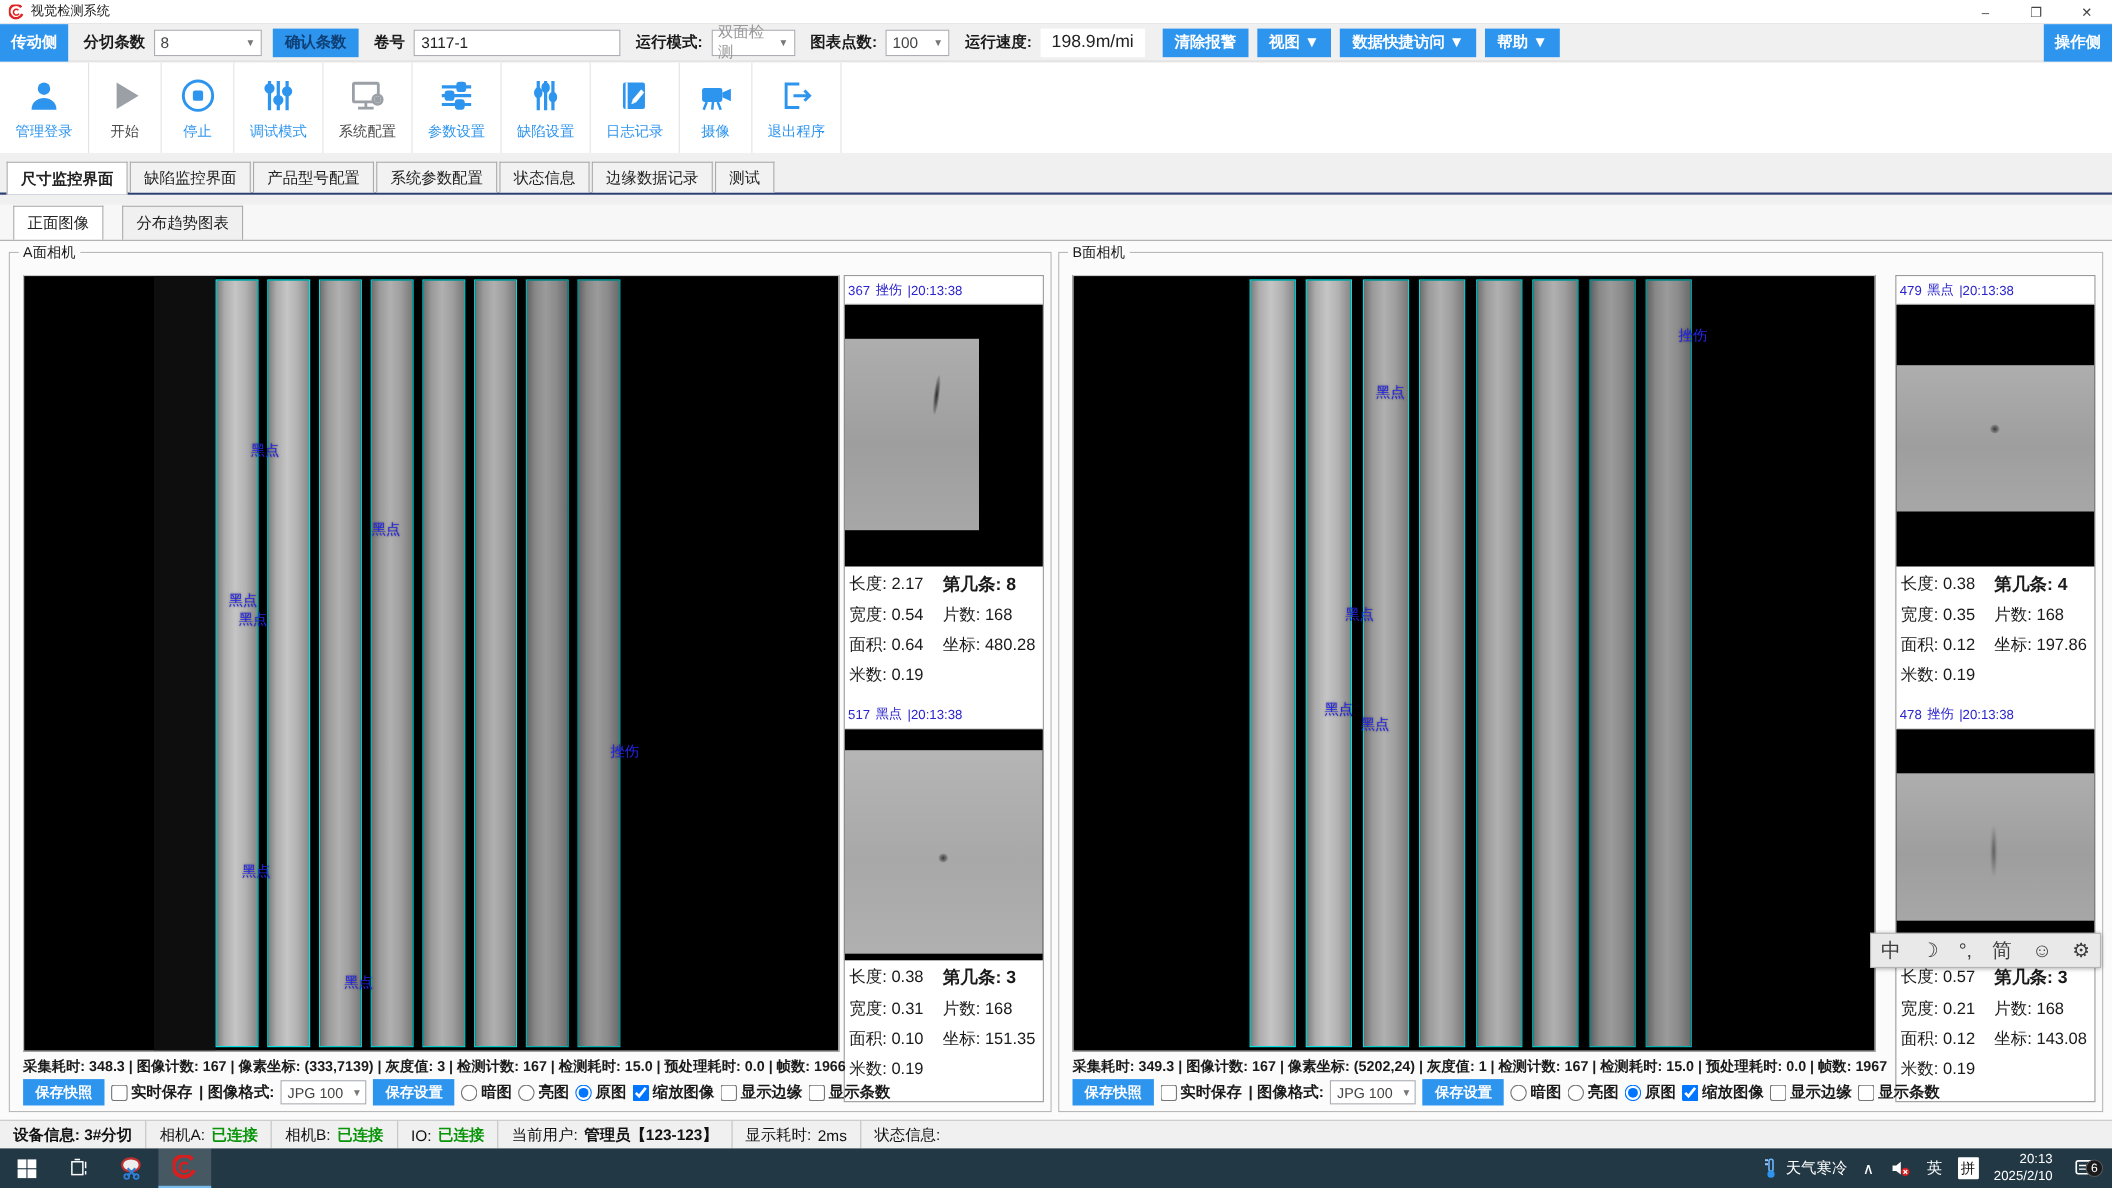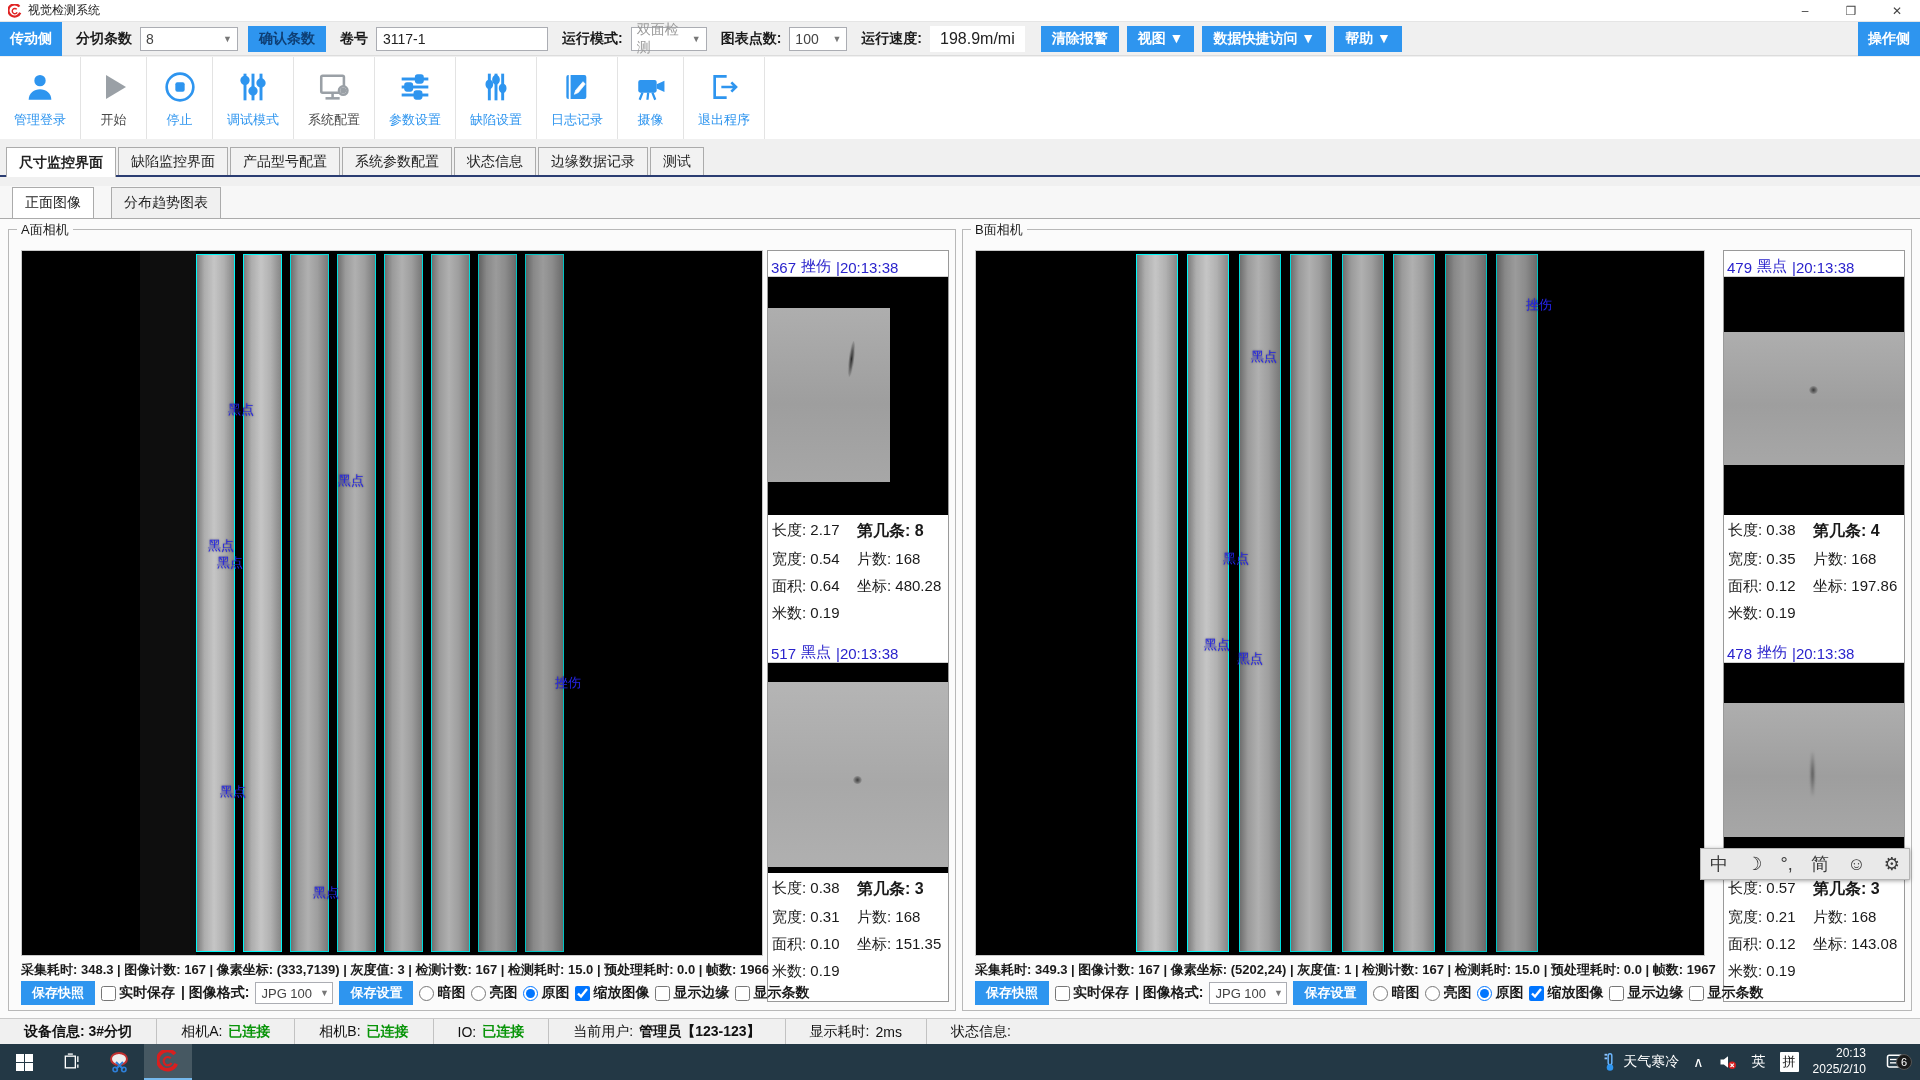--- a/index.html
+++ b/index.html
@@ -58,41 +58,41 @@
   .strips { position:absolute; top:3px; bottom:3px; display:flex; justify-content:space-between; }
   .strip { height:100%; border:1px solid #00dede; background:linear-gradient(90deg,#6f6f6f 0%,#9a9a9a 20%,#b0b0b0 46%,#9e9e9e 72%,#787878 100%); }
   .strips .strip:nth-child(1), .strips .strip:nth-child(2) { filter:brightness(1.12); }
   .strips .strip:nth-child(7), .strips .strip:nth-child(8) { filter:brightness(0.88); }
   .ov-label { position:absolute; font-size:13px; color:#2525e8; white-space:nowrap; text-shadow:0 0 2px rgba(0,0,40,.6); }
 
   
   .defect-panel { position:absolute; left:758px; top:20px; width:182px; height:752px; background:#ffffff; border:1px solid #9a9a9a; display:flex; flex-direction:column; gap:14px; }
   .gb-b .defect-panel { left:760px; }
   .dcard { display:flex; flex-direction:column; }
-  .dcard-hd { height:26px; display:flex; align-items:flex-end; gap:5px; font-size:15px; color:#2a23cc; padding:0 3px; border-bottom:1px solid #cfcfcf; }
+  .dcard-hd { height:26px; display:flex; align-items:center; gap:5px; font-size:12px; color:#2a23cc; padding:0 3px; border-bottom:1px solid #cfcfcf; }
   .thumb { position:relative; background:#000; width:100%; overflow:hidden; }
   .thumb .paper { position:absolute; background:linear-gradient(180deg,#aeaeae,#9e9e9e 55%,#a7a7a7); }
   .mark-line { position:absolute; width:5px; height:36px; border-radius:50%; background:radial-gradient(ellipse at center, rgba(25,25,25,.9), rgba(70,70,70,.45) 55%, rgba(120,120,120,0) 80%); transform:rotate(7deg); filter:blur(.7px); }
   .mark-dot { position:absolute; width:9px; height:8px; border-radius:50%; background:radial-gradient(circle, rgba(40,40,40,.85), rgba(90,90,90,.4) 60%, rgba(140,140,140,0) 80%); filter:blur(.6px); }
   .mark-smudge { position:absolute; width:5px; height:46px; border-radius:50%; background:radial-gradient(ellipse at center, rgba(50,50,50,.75), rgba(100,100,100,.35) 55%, rgba(140,140,140,0) 80%); filter:blur(1.2px); }
   .dstats { display:grid; grid-template-columns:85px 1fr; padding:6px 4px 0 4px; row-gap:8px; font-size:15px; color:#1a1a1a; }
   .dstats .big { font-size:16px; font-weight:bold; }
 
   
   .cam-stats { position:absolute; left:12px; top:731px; width:742px; font-size:13px; color:#1a1a1a; white-space:nowrap; font-weight:bold; }
   .cam-ctrl { position:absolute; left:12px; top:749px; width:742px; height:28px; display:flex; align-items:center; gap:6px; font-size:14px; color:#1a1a1a; white-space:nowrap; }
   .cam-ctrl .btn-blue { height:24px; font-size:13px; }
   .cam-ctrl label { display:flex; align-items:center; gap:3px; font-weight:bold; }
   .cam-ctrl input { width:15px; height:15px; }
   .cam-ctrl .combo { height:22px; font-size:13px; }
   .ctrl-sep { color:#1a1a1a; font-weight:bold; }
 
   
   .statusbar { position:absolute; left:0; top:1018px; width:1920px; height:26px; background:#f0f0f0; border-top:1px solid #c9c9c9; display:flex; align-items:center; font-size:14px; color:#111; }
-  .sb-seg { padding:0 24px; border-right:1px solid #c2c2c2; height:100%; display:flex; align-items:center; gap:6px; white-space:nowrap; }
+  .sb-seg { padding:0 12px; border-right:1px solid #c2c2c2; height:100%; display:flex; align-items:center; gap:6px; white-space:nowrap; }
   .sb-bold { font-weight:bold; }
   .sb-green { color:#089408; font-weight:bold; }
 
   
   .taskbar { position:absolute; left:0; top:1044px; width:1920px; height:36px; background:#233845; display:flex; align-items:stretch; color:#fff; }
   .tk-item { width:48px; display:flex; align-items:center; justify-content:center; }
   .tk-active { background:rgba(255,255,255,.16); border-bottom:2px solid #76b9ed; }
   .win-grid { display:grid; grid-template-columns:8px 8px; grid-template-rows:8px 8px; gap:1px; }
   .win-grid div { background:#fff; }
   .tk-right { margin-left:auto; display:flex; align-items:center; gap:14px; padding-right:10px; }
@@ -129,21 +129,21 @@
 
   <div class="topbar">
     <button class="side-btn">传动侧</button>
     <span class="tb-label">分切条数</span>
     <div class="combo" style="width:98px;">
       <span>8</span>
         <span class="arr">▼</span>
     </div>
     <button class="btn-blue btn-confirm" style="margin-left:10px;">确认条数</button>
     <span class="tb-label">卷号</span>
-    <input class="tb-input" style="width: 172px;" value="3117-1">
+    <input class="tb-input" style="width: 188px;" value="3117-1">
     <span class="tb-label">运行模式:</span>
     <div class="combo" style="width:76px; color:#9a9a9a;">
       <span>双面检测</span>
         <span class="arr">▼</span>
     </div>
     <span class="tb-label">图表点数:</span>
     <div class="combo" style="width:58px;">
       <span>100</span>
         <span class="arr">▼</span>
     </div>

